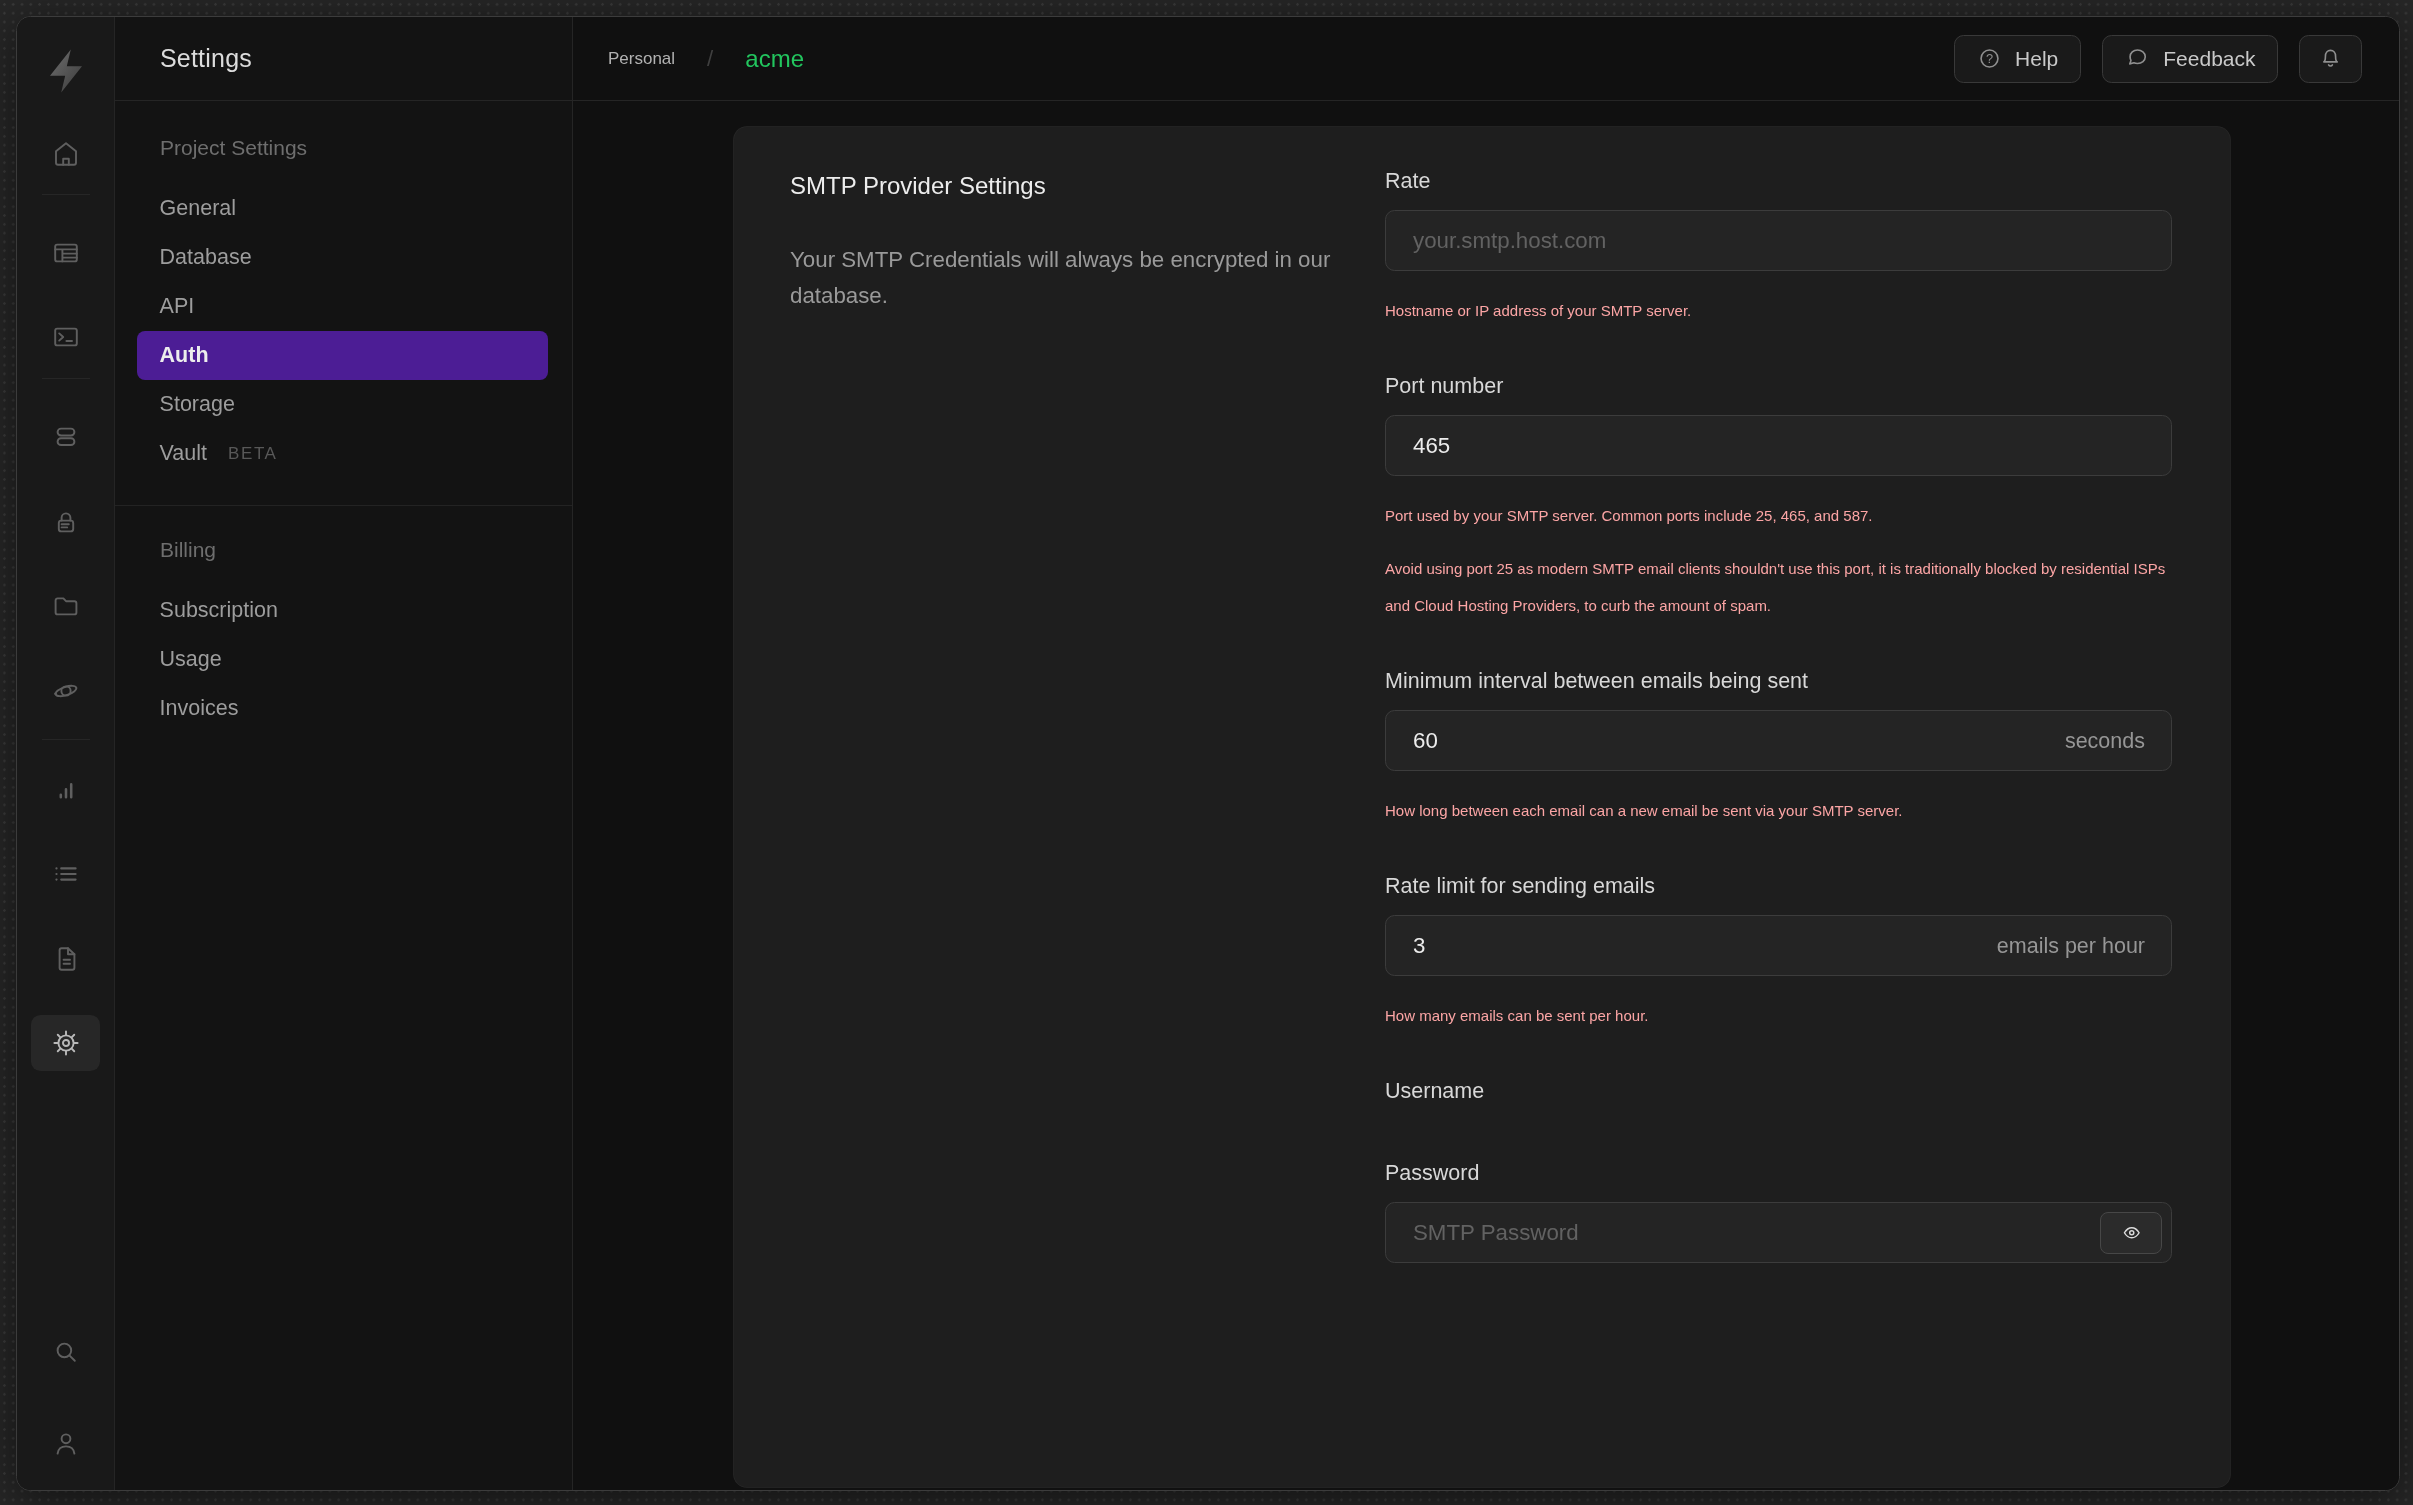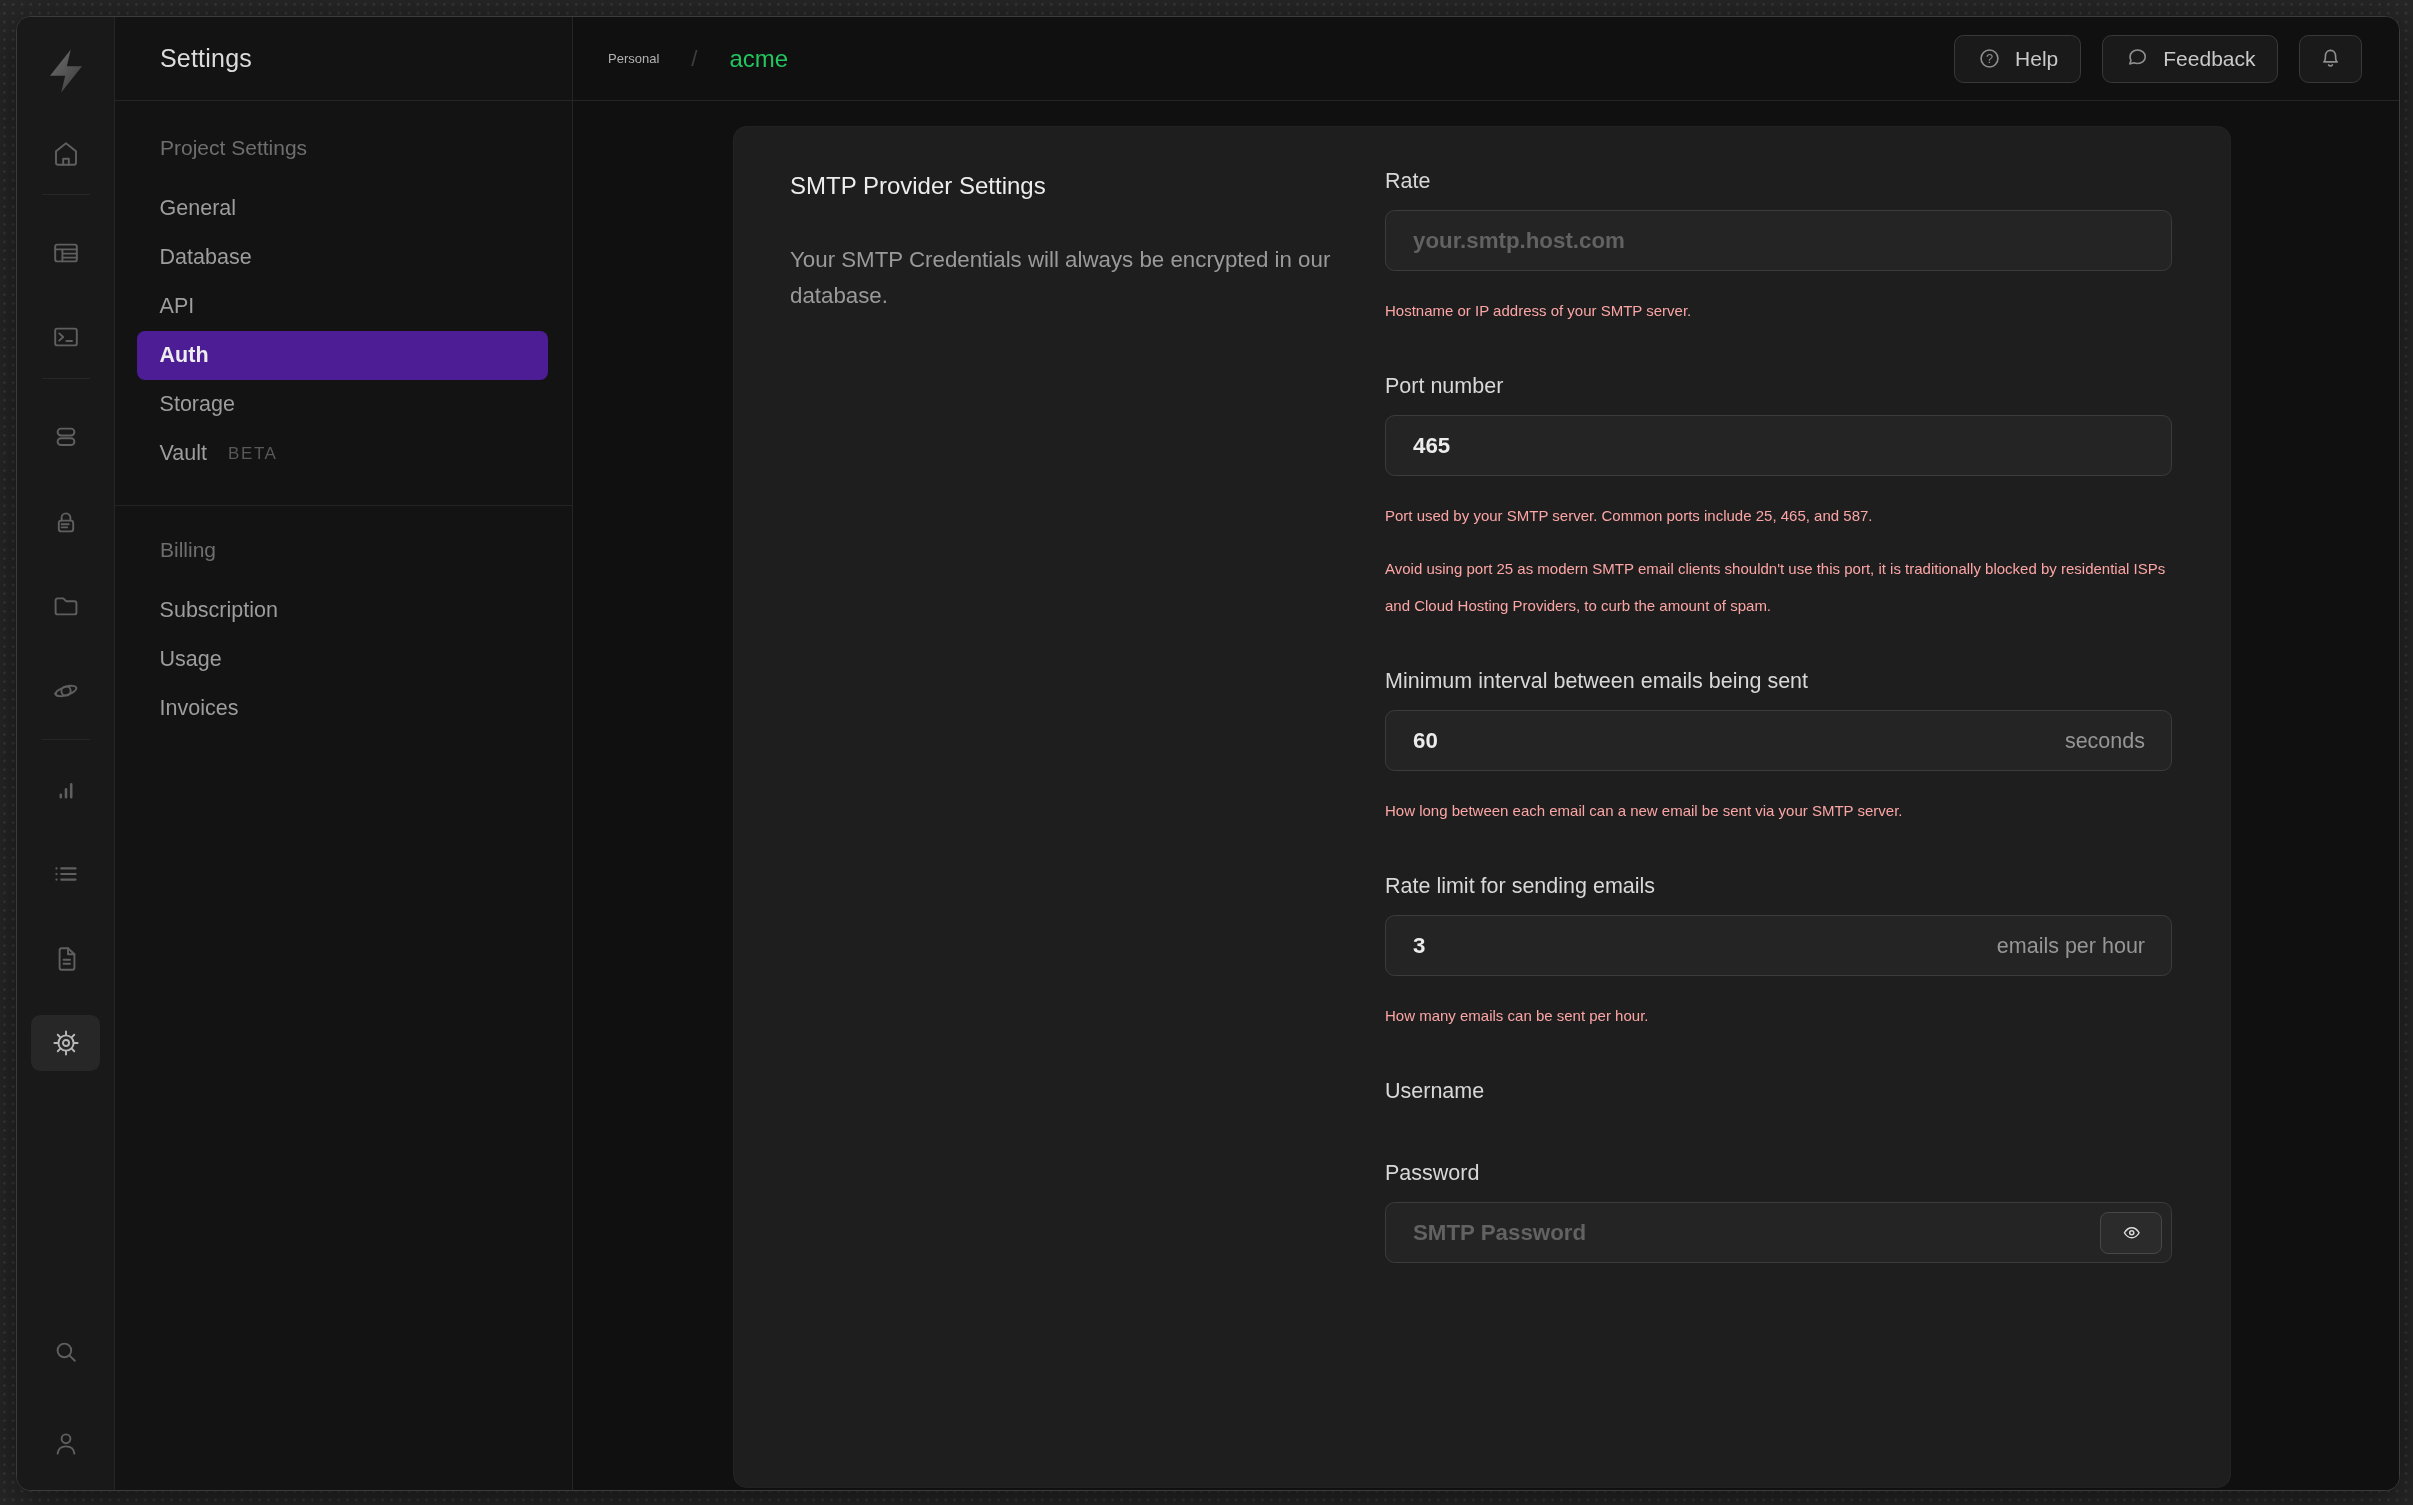--- a/index.html
+++ b/index.html
@@ -32,42 +32,42 @@
   .side-item .lbl{padding-left:0;}
   .side-item.active{background:#4c1d95;color:#ededed;font-weight:bold;}
   .side-badge{font-size:17px;color:#585858;letter-spacing:1.6px;margin-left:21px;font-weight:normal;}
   .side-div{border-top:0.8px solid #232323;margin:27px 0 32px 0;}
 
   
   .content{flex:1;display:flex;flex-direction:column;background:#101010;min-width:0;}
   .content-header{height:83px;flex:0 0 83px;border-bottom:0.8px solid #252525;display:flex;align-items:center;
     justify-content:space-between;padding:0 37px 0 35px;}
   .breadcrumb{display:flex;align-items:center;gap:32px;}
-  .crumb-org{font-size:13px;color:#b2b2b2;cursor:pointer;}
+  .crumb-org{font-size:17px;color:#b2b2b2;cursor:pointer;}
   .crumb-sep{font-size:22.3px;color:#3f3f3f;}
   .crumb-project{font-size:24px;color:#22c55e;cursor:pointer;}
   .header-actions{display:flex;align-items:center;gap:21px;}
   .hbtn{height:48px;display:flex;align-items:center;gap:12px;padding:0 21.5px;background:#1a1a1a;
     border:0.8px solid #393939;border-radius:9.6px;color:#c9c9c9;font-size:21px;cursor:pointer;}
   .hbtn .hicon{color:#8f8f8f;display:flex;}
   .hbtn.icon-only{padding:0 17px;}
 
   .content-body{flex:1;position:relative;}
   .panel{position:absolute;left:161px;top:2.4px;width:1496px;bottom:3.2px;background:#1e1e1e;border-radius:12.8px;
     box-shadow:0 0 0 0.8px #282828;overflow:hidden;margin-top:24px;}
   .panel-intro{position:absolute;left:56px;top:45px;width:551px;}
   .panel-title{font-size:24px;color:#ededed;margin-bottom:42px;}
   .panel-desc{font-size:22.3px;color:#9a9a9a;line-height:36px;}
   .form-col{position:absolute;left:651px;top:42px;width:787px;}
   .fgroup{margin-bottom:45px;}
   .fgroup.tight{margin-bottom:57px;}
   .flabel{font-size:21.5px;color:#d8d8d8;margin-bottom:16px;}
   .input-wrap{position:relative;}
   .tinput{width:100%;height:61px;box-sizing:border-box;background:#242424;border:0.8px solid #3c3c3c;border-radius:9.6px;
-    color:#ececec;font-size:22.3px;padding:4px 27px;outline:none;font-family:inherit;font-weight:bold;}
+    color:#ececec;font-size:22.3px;padding:4px 27px;outline:none;font-family:inherit;}
   .tinput::placeholder{color:#626262;}
   .input-suffix{position:absolute;right:27px;top:50%;transform:translateY(-50%);font-size:21.5px;color:#969696;pointer-events:none;}
   .fhelp{font-size:15px;color:#fca5a5;line-height:37px;margin-top:21px;}
   .fhelp + .fhelp{margin-top:16px;}
   .pw-input{padding-right:104px;}
   .eye-btn{position:absolute;right:9.6px;top:50%;transform:translateY(-50%);width:62px;height:42px;
     background:#2b2b2b;border:0.8px solid #474747;border-radius:8px;display:flex;align-items:center;justify-content:center;
     color:#dcdcdc;cursor:pointer;}
 </style>
 </head>

